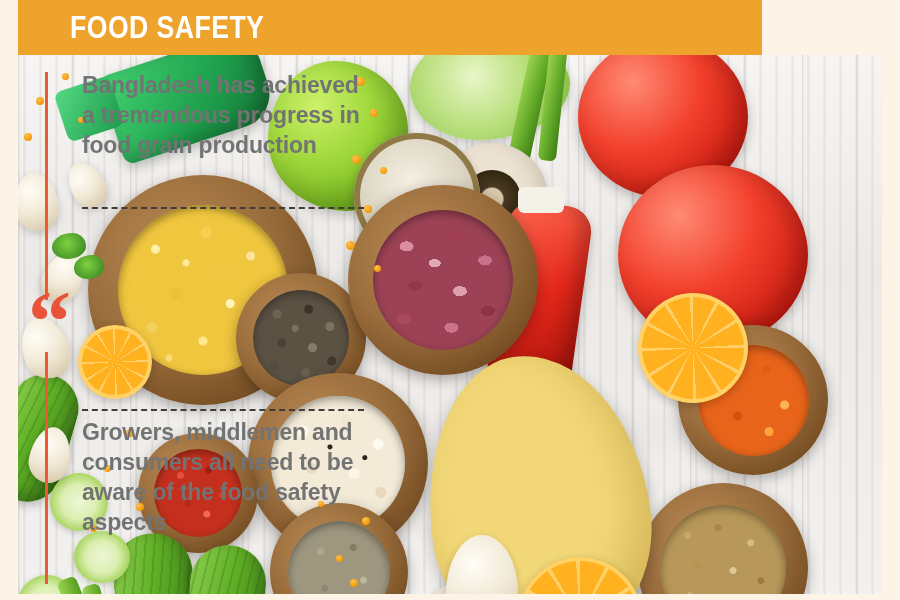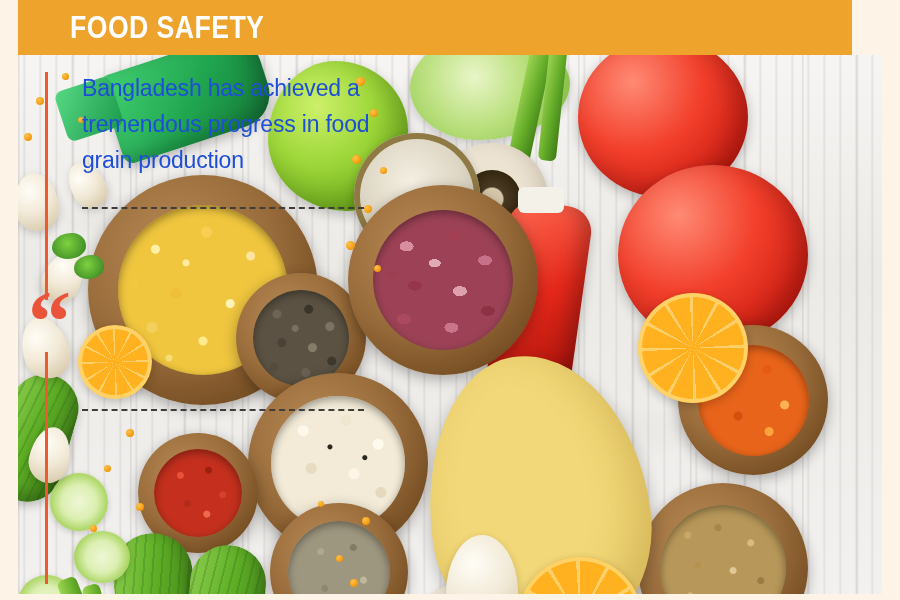--- a/index.html
+++ b/index.html
@@ -246,21 +246,21 @@
   .lentil {
     position:absolute;
     border-radius:50%;
     background:radial-gradient(circle at 35% 32%, #ffc14d 0%, #f59f12 60%, #d97f04 100%);
   }
 
   
   .header-bar {
     position:absolute;
     left:18px; top:0;
-    width:834px; height:55px;
+    width:744px; height:55px;
     background:#eda32c;
   }
   .header-title {
     position:absolute;
     left:52px; top:11px;
     color:#ffffff;
     font-size:31px;
     font-weight:bold;
     letter-spacing:0.5px;
     font-family:"Liberation Sans Narrow","Liberation Sans", sans-serif;
@@ -289,24 +289,24 @@
     font-size:86px;
     font-weight:bold;
     line-height:56px;
     letter-spacing:-2px;
   }
 
   .quote-block {
     position:absolute;
     left:82px;
     width:290px;
-    color:#1d4ed8;
+    color:#737373;
     font-size:23px;
-    line-height:36px;
-    font-weight:400;
+    line-height:30px;
+    font-weight:700;
     letter-spacing:-0.2px;
   }
   .qb1 { top:70px; }
   .qb2 { top:214px; }
   .qb3 { top:417px; }
 
   .divider {
     position:absolute;
     left:82px;
     width:282px;
@@ -451,14 +451,15 @@
 
   <div class="quote-mark">“</div>
 
   <div class="quote-block qb1">Bangladesh has achieved a tremendous progress in food grain production</div>
 
   <div class="divider dv1"></div>
 
 
   <div class="divider dv2"></div>
 
+  <div class="quote-block qb3">Growers, middlemen and consumers all need to be aware of the food safety aspects</div>
 
 </div>
 
 </body></html>

